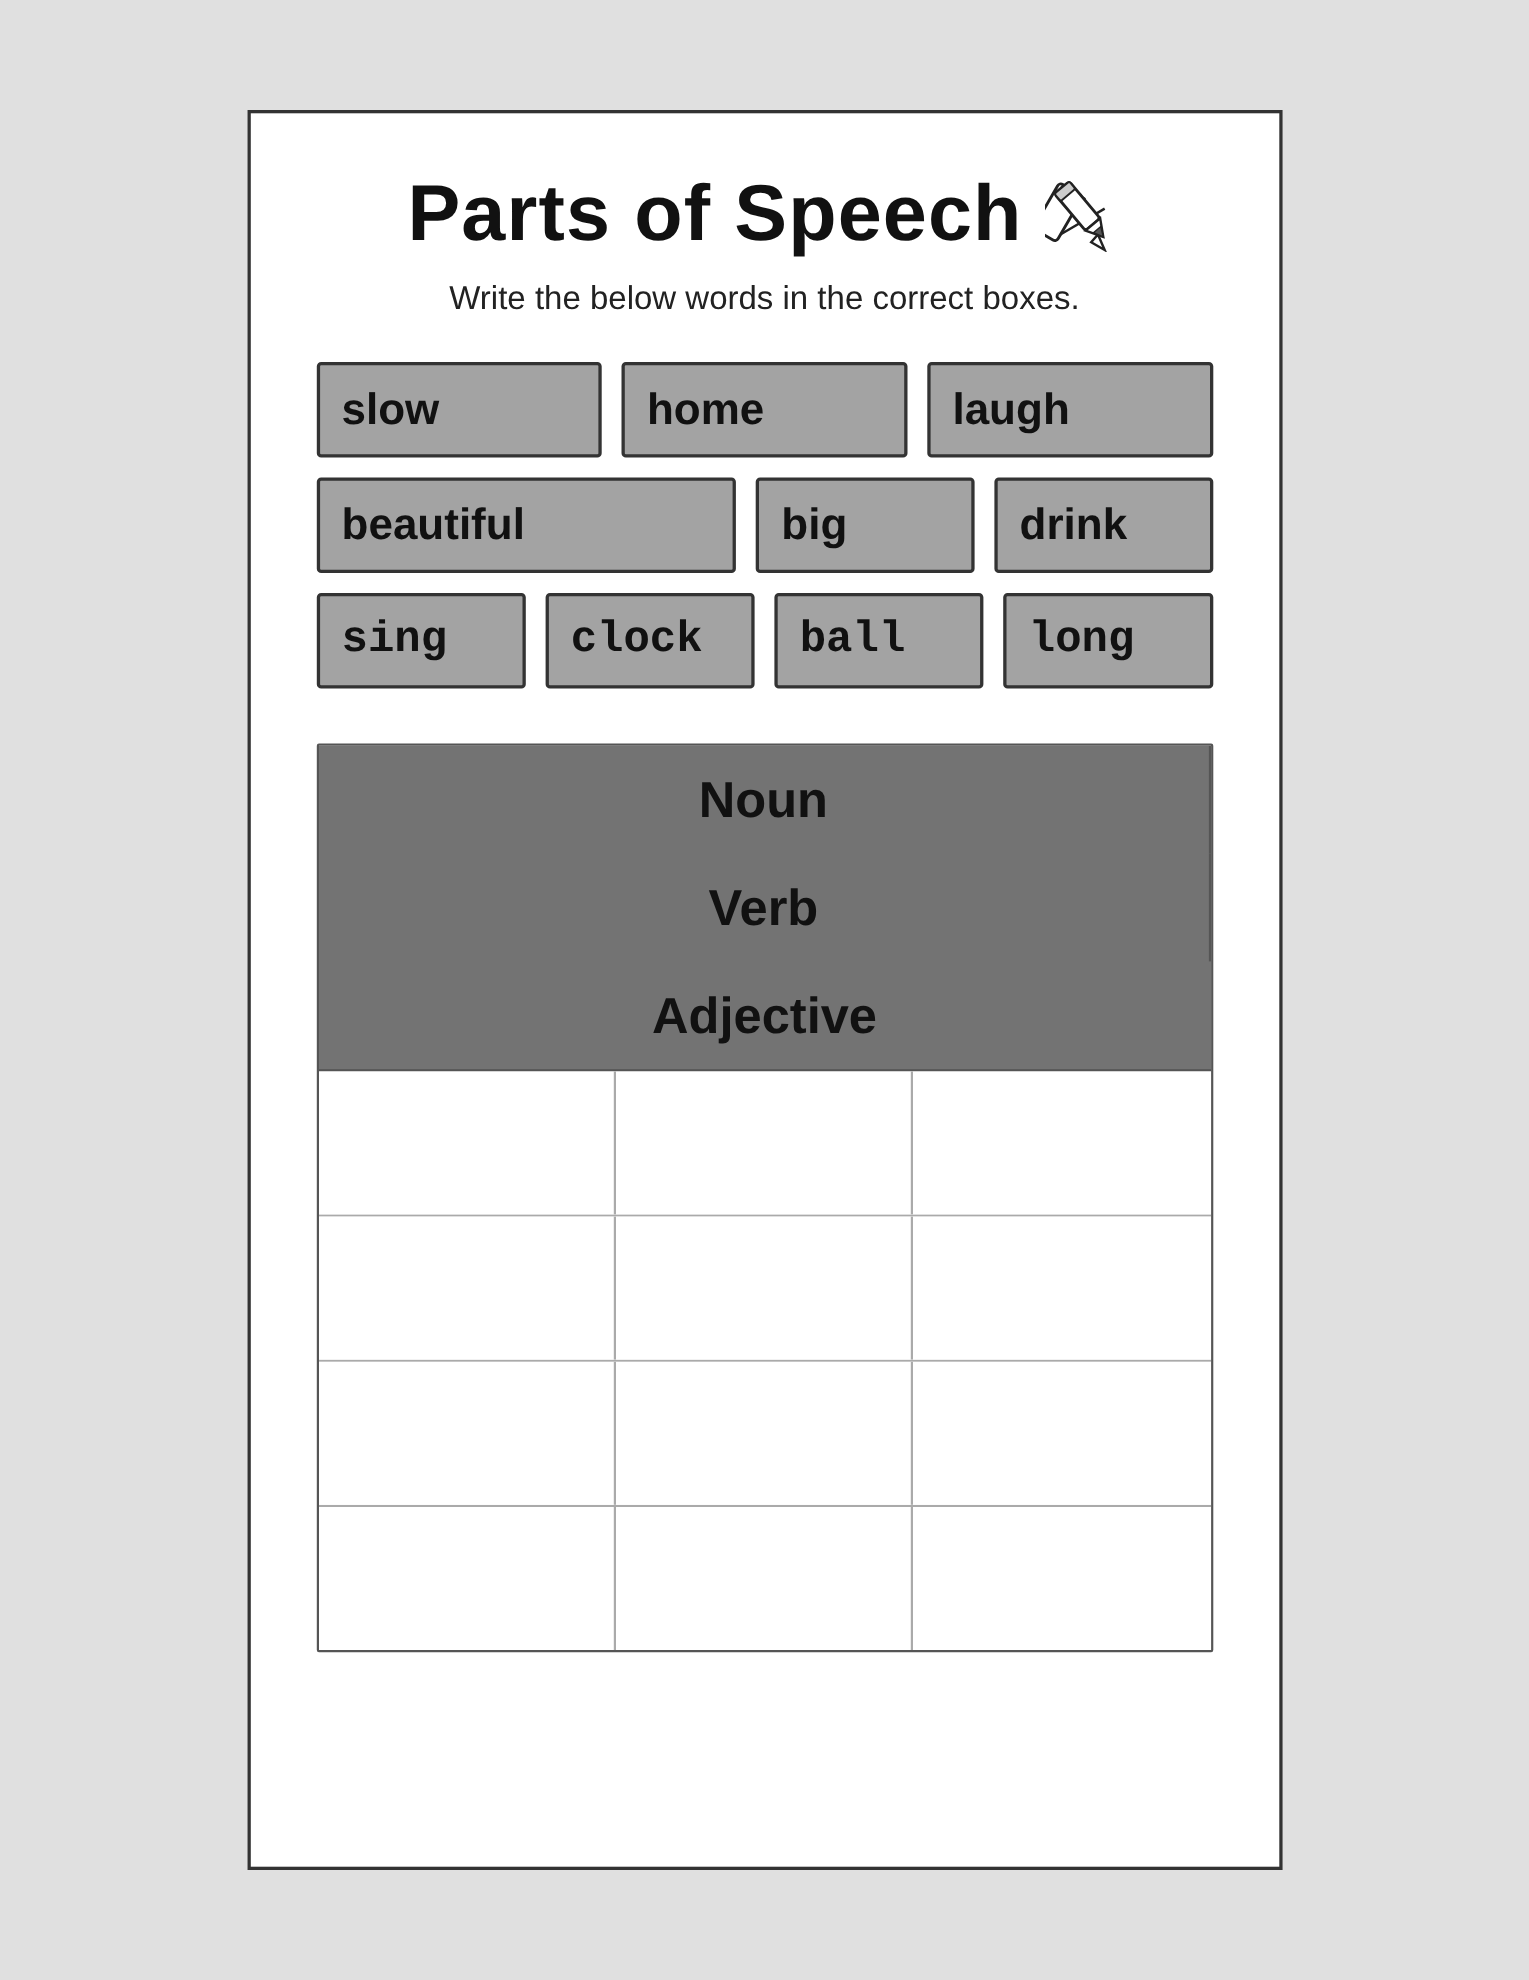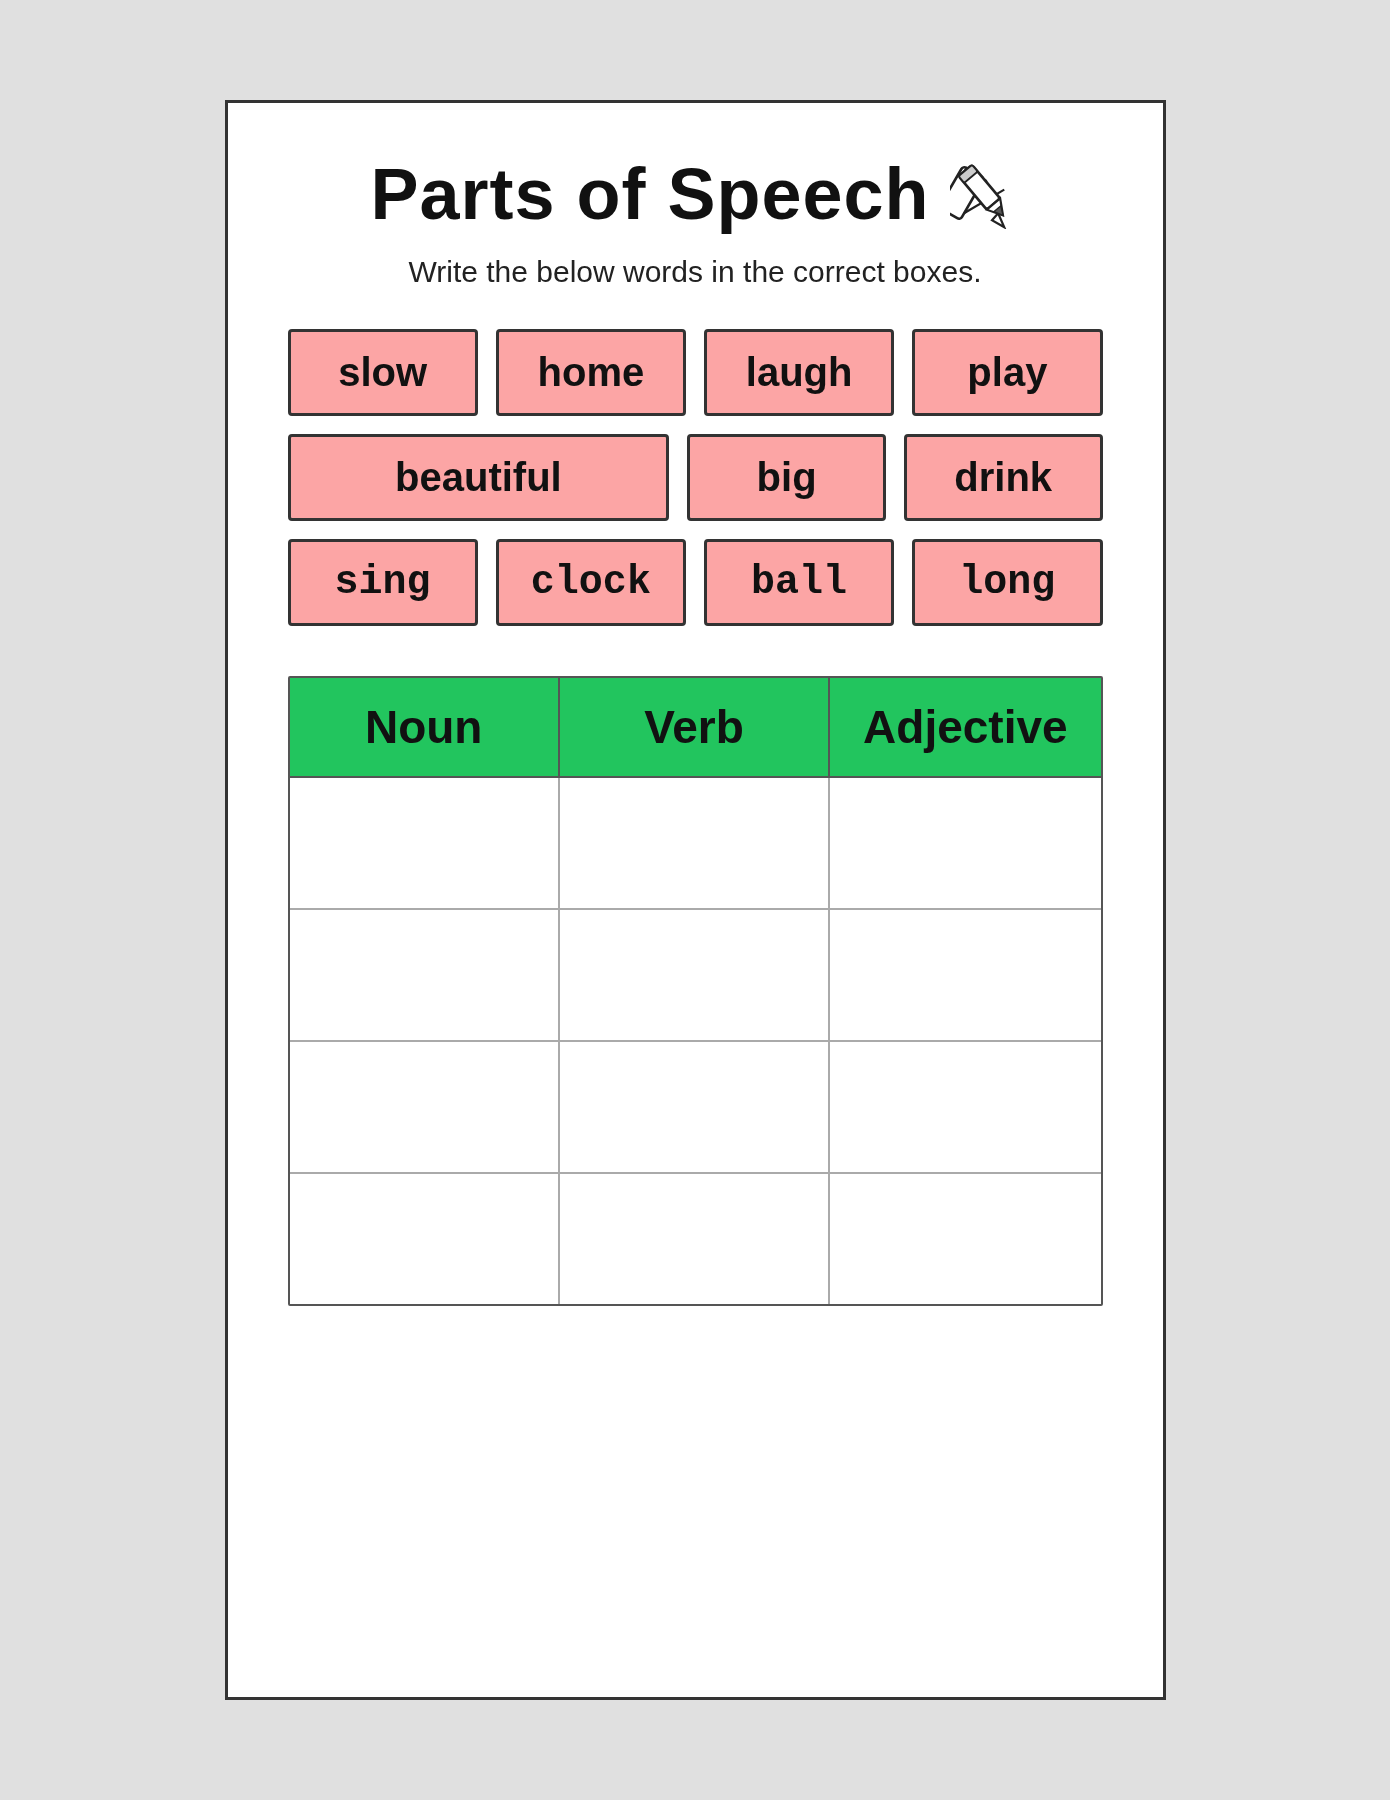--- a/index.html
+++ b/index.html
@@ -57,26 +57,25 @@
       font-weight: 400;
       color: #222;
       font-family: Liberation Sans, sans-serif;
       margin-bottom: 10px;
     }
 
     .word-box {
       border: 3px solid #333;
       border-radius: 4px;
       padding: 18px 20px;
-      text-align: center;
       font-size: 40px;
       font-weight: 900;
       font-family: 'Arial Black', 'Arial', sans-serif;
       color: #111;
-      background: #fca5a5;
+      background: #a3a3a3;
     }
 
     .words-section {
       margin-bottom: 50px;
     }
 
     .words-row-1 {
       display: flex;
       gap: 18px;
       margin-bottom: 18px;
@@ -111,22 +110,22 @@
     }
 
     .table-section {
       border: 2.5px solid #555;
       border-radius: 2px;
       overflow: hidden;
     }
 
     .table-header {
       display: grid;
-      grid-template-columns: 1fr 1fr 1fr;
-      background: #22c55e;
+      grid-template-columns: 1fr;
+      background: #737373;
       border-bottom: 2.5px solid #555;
     }
 
     .table-header-cell {
       padding: 22px 10px;
       text-align: center;
       font-size: 46px;
       font-weight: 900;
       font-family: 'Arial Black', 'Arial', sans-serif;
       color: #111;
@@ -185,21 +184,20 @@
       </svg>
     </div>
     <p class="subtitle">Write the below words in the correct boxes.</p>
   </div>
 
   <div class="words-section">
     <div class="words-row-1">
       <div class="word-box">slow</div>
       <div class="word-box">home</div>
       <div class="word-box">laugh</div>
-      <div class="word-box">play</div>
     </div>
 
     <div class="words-row-2">
       <div class="word-box word-box-beautiful">beautiful</div>
       <div class="word-box word-box-sm">big</div>
       <div class="word-box word-box-sm">drink</div>
     </div>
 
     <div class="words-row-3">
       <div class="word-box">sing</div>

